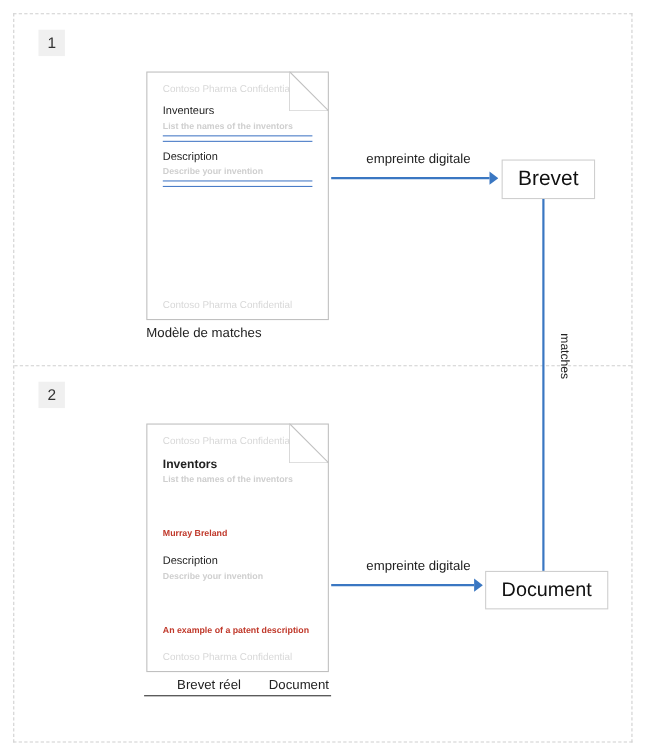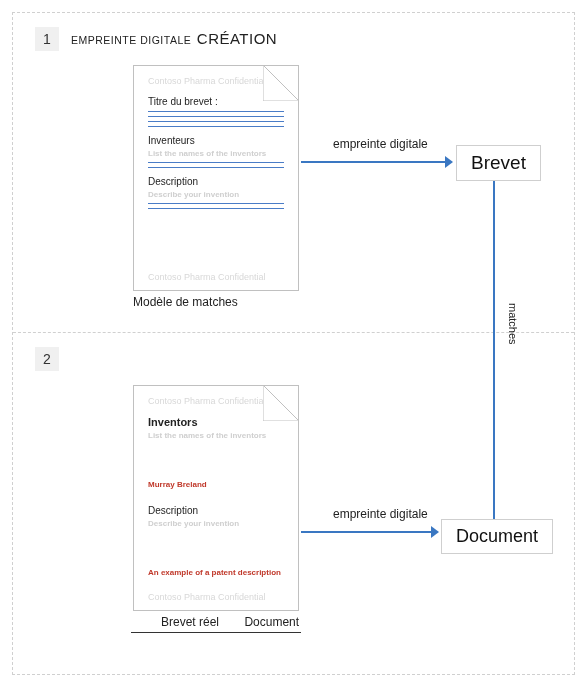--- a/index.html
+++ b/index.html
@@ -63,41 +63,30 @@
 </style>
 </head>
 <body>
 
 <div class="canvas">
 
   <div class="section sec1">
     <div class="step-num">
         <span>1</span>
       </div>
-    <div class="step-label">
-      <span class="small">EMPREINTE DIGITALE</span>
-      <span class="big">CRÉATION</span>
-    </div>
 
     <div class="doc">
       <div class="fold-line">
         <svg width="36" height="36">
             <polygon points="0,0 36,36 0,36" fill="#fff" stroke="#c0c0c0" stroke-width="1"></polygon>
           </svg>
       </div>
       <div class="doc-inner">
         <div class="conf">Contoso Pharma Confidential</div>
 
-        <div class="sect">
-          <div class="sect-title">Titre du brevet :</div>
-          <div class="line l-blue"></div>
-          <div class="line l-blue"></div>
-          <div class="line l-blue"></div>
-          <div class="line l-blue"></div>
-        </div>
 
         <div class="sect">
           <div class="sect-title">Inventeurs</div>
           <div class="sect-sub">List the names of the inventors</div>
           <div class="line l-blue"></div>
           <div class="line l-blue"></div>
         </div>
 
         <div class="sect">
           <div class="sect-title">Description</div>

